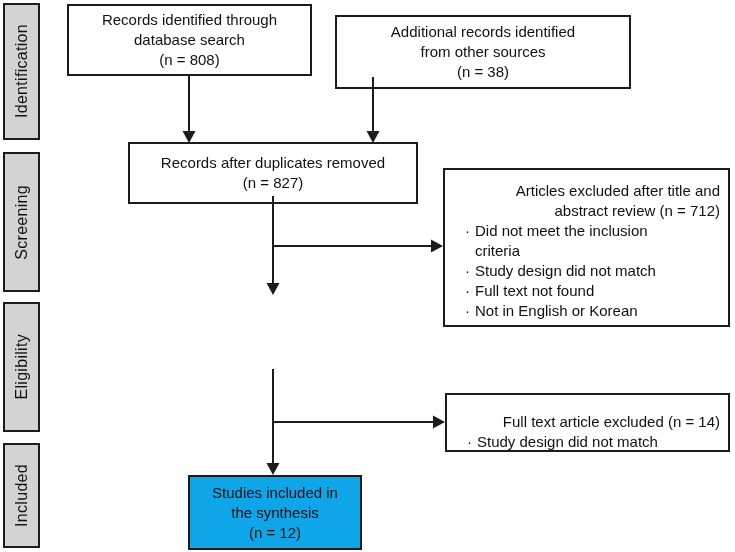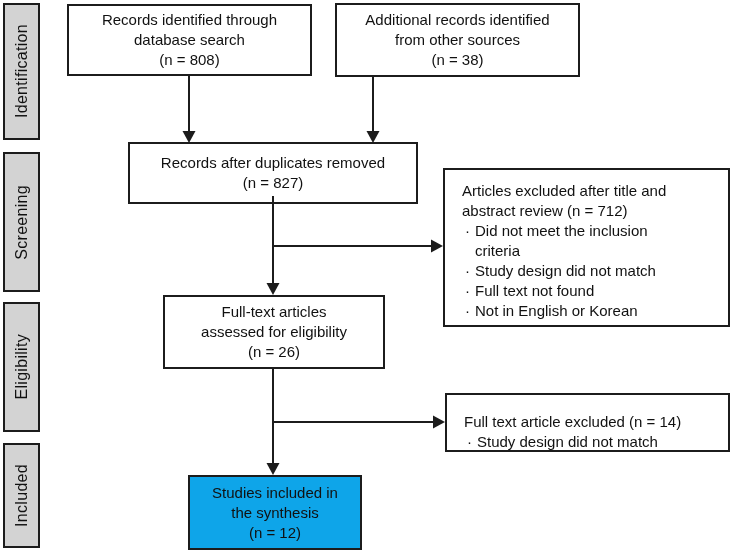--- a/index.html
+++ b/index.html
@@ -52,33 +52,33 @@
     color: #111111;
   }
   .center-box {
     display: flex;
     align-items: center;
     justify-content: center;
     text-align: center;
     white-space: pre-line;
   }
   #box-database-search   { left: 67px;  top: 4px;   width: 245px; height: 72px; }
-  #box-other-sources     { left: 335px; top: 3px;   width: 245px; height: 74px; }
+  #box-other-sources     { left: 335px; top: 15px;   width: 296px; height: 74px; }
   #box-duplicates        { left: 128px; top: 142px; width: 290px; height: 62px; }
   #box-fulltext-assessed { left: 163px; top: 295px; width: 222px; height: 74px; }
   #box-included          { left: 188px; top: 475px; width: 174px; height: 75px;
                            background: #0ea5e9; }
 
   .reason-box {
     padding: 11px 8px 0 17px;
   }
   #box-title-abstract-excluded { left: 443px; top: 168px; width: 287px; height: 159px; }
   #box-fulltext-excluded       { left: 445px; top: 393px; width: 285px; height: 59px;
                                  padding-top: 17px; }
-  .reason-heading { white-space: pre-line; }
+  .reason-heading { white-space: pre-line; text-align: right; }
   .bullet-item { display: flex; }
   .bullet-glyph {
     flex: 0 0 13px;
     padding-left: 3px;
     box-sizing: border-box;
   }
   .bullet-text { white-space: pre-line; }
 
   
   #arrow-layer {
@@ -134,23 +134,20 @@
     <div class="bullet-item">
       <span class="bullet-glyph">·</span>
       <span class="bullet-text">Full text not found</span>
     </div>
     <div class="bullet-item">
       <span class="bullet-glyph">·</span>
       <span class="bullet-text">Not in English or Korean</span>
     </div>
   </div>
 
-  <div class="flow-box center-box" id="box-fulltext-assessed">Full-text articles
-assessed for eligibility
-(n = 26)</div>
 
   <div class="flow-box reason-box" id="box-fulltext-excluded">
     <div class="reason-heading">Full text article excluded (n = 14)</div>
     <div class="bullet-item">
       <span class="bullet-glyph">·</span>
       <span class="bullet-text">Study design did not match</span>
     </div>
   </div>
 
   <div class="flow-box center-box" id="box-included">Studies included in

